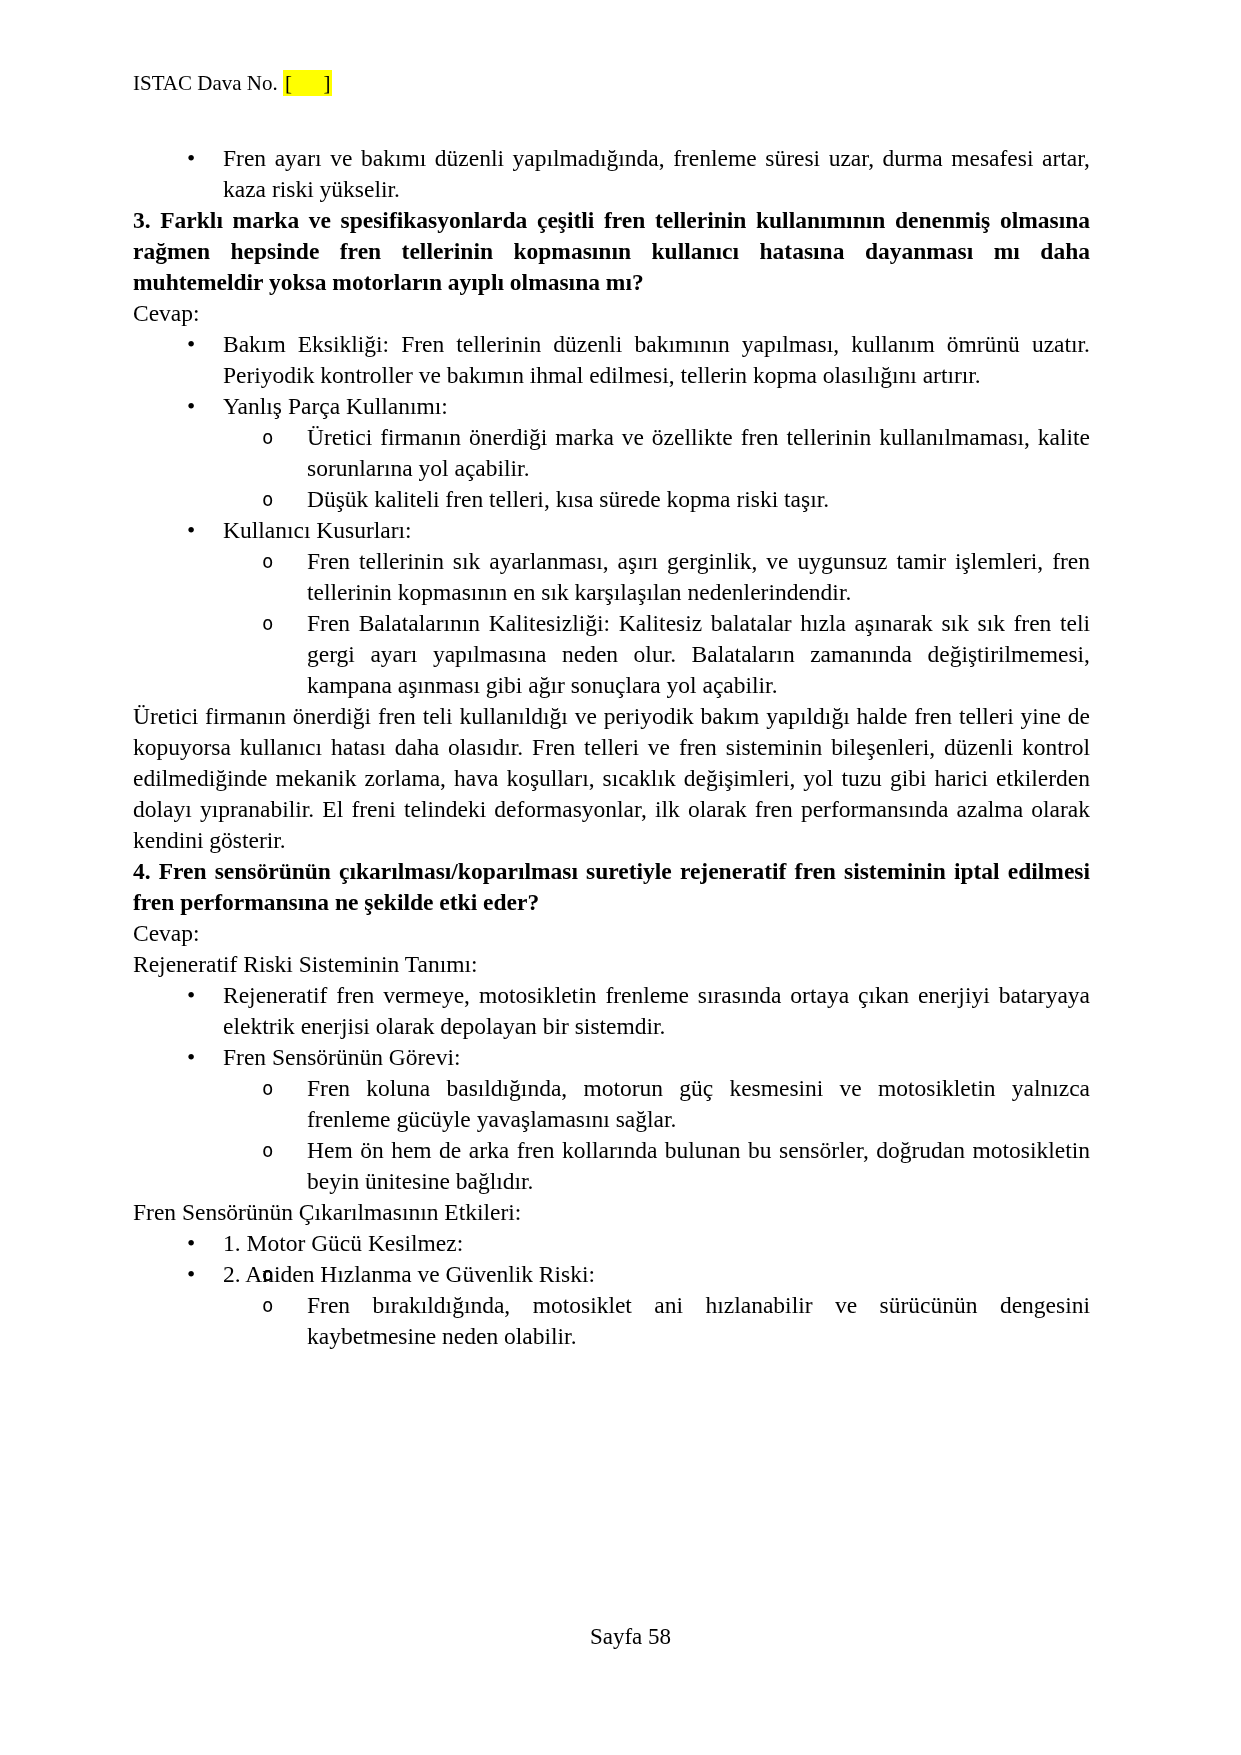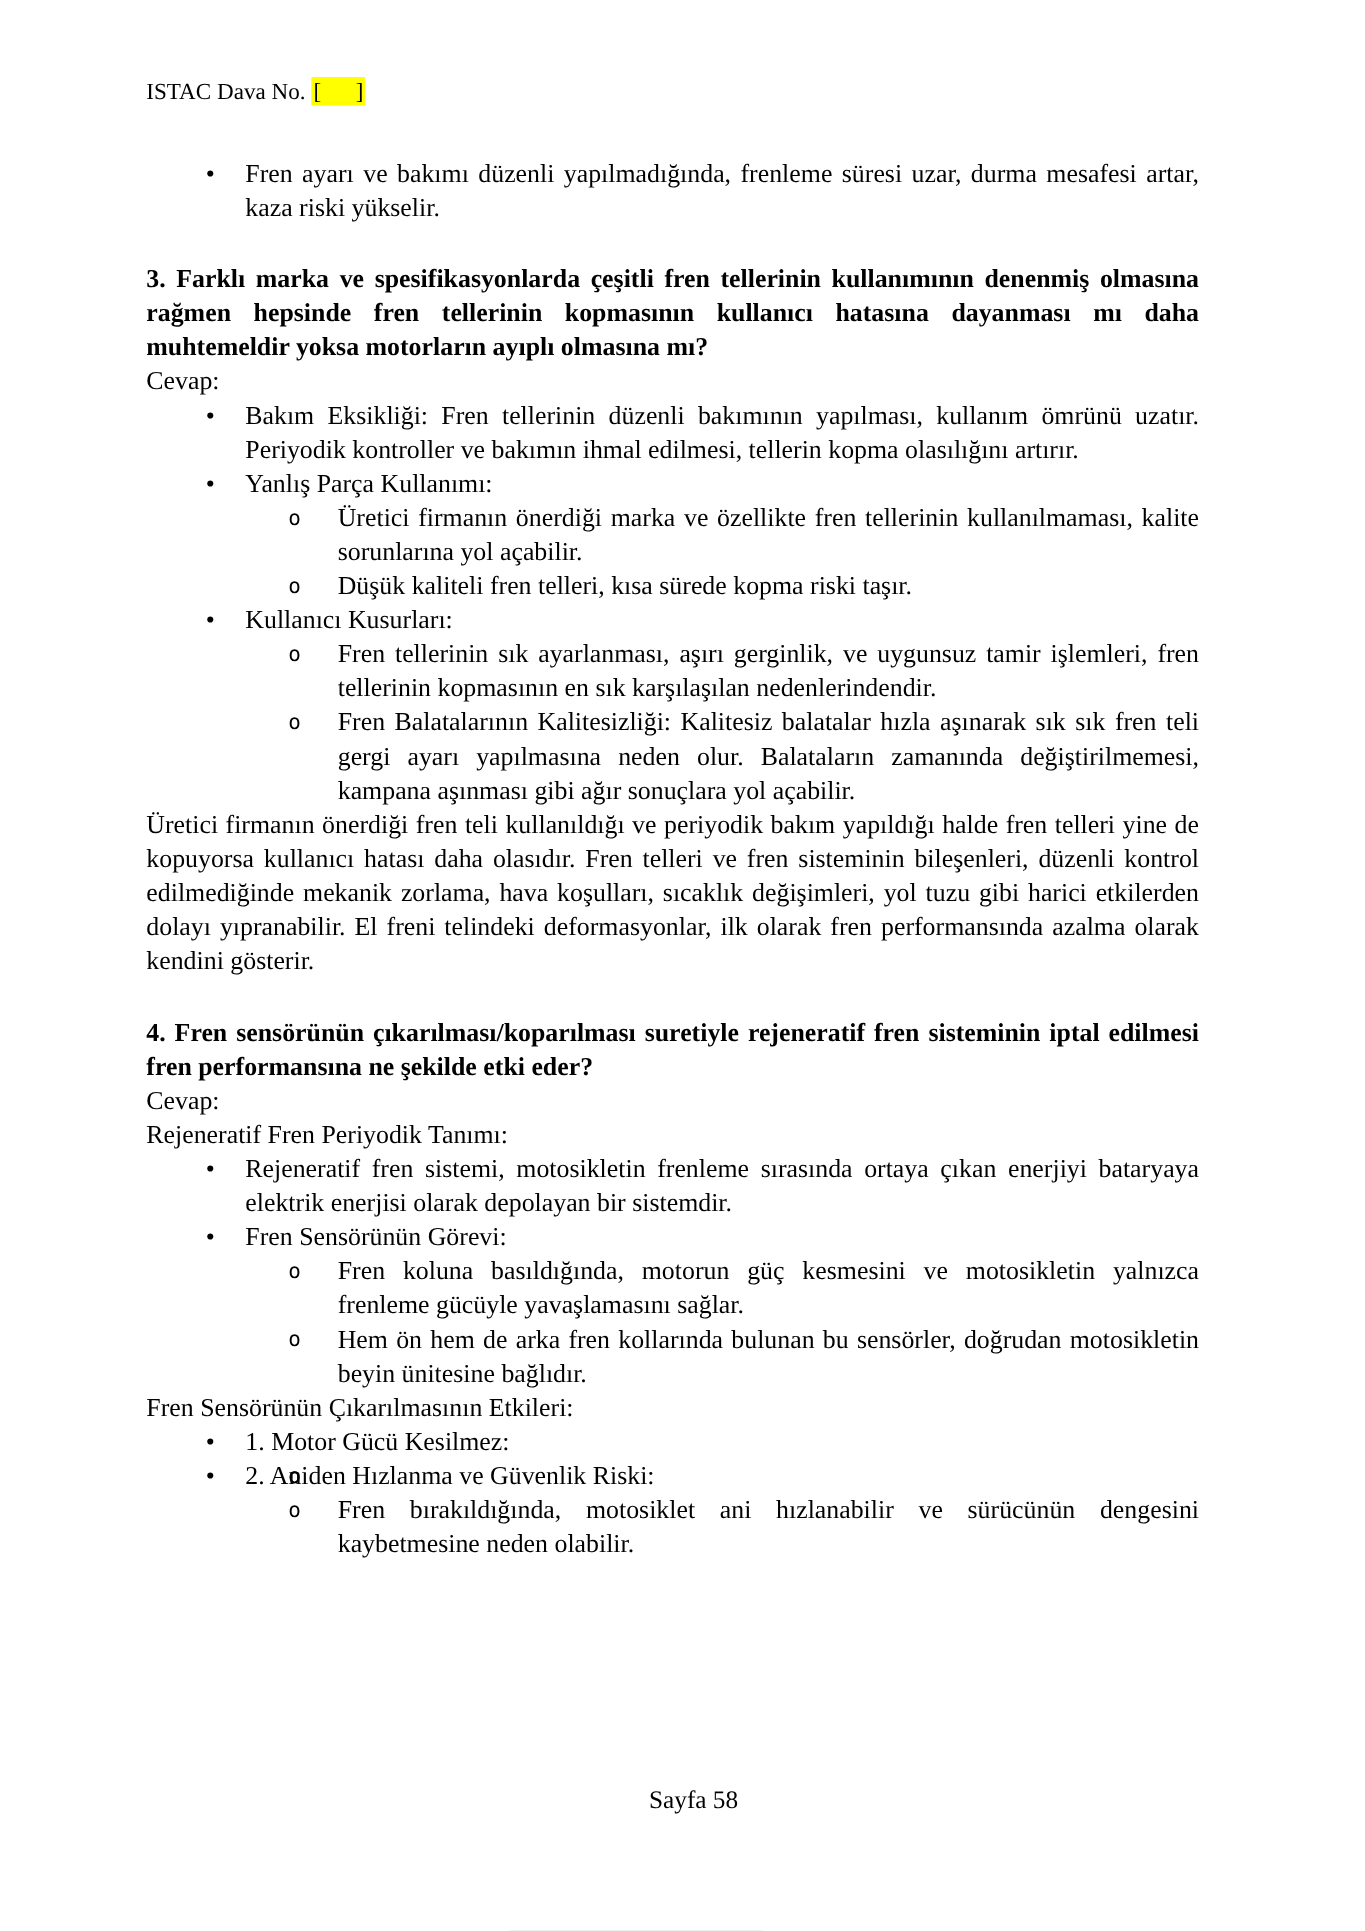--- a/index.html
+++ b/index.html
@@ -21,21 +21,21 @@
     background:#ffff00;
     white-space:pre;
     padding:1px 2px;
   }
   .body {
     position:absolute; top:143px; left:133px; width:957px;
     font-size:23.5px; line-height:31px;
     text-align:justify;
   }
   .blk { margin:0; }
-  .bold { font-weight:bold;margin-top:34px; }
+  .bold { font-weight:bold; }
   .li { position:relative; }
   .l1 { padding-left:90px; }
   .l2 { padding-left:174px; }
   .mk { position:absolute; top:0; }
   .mk1 { left:54px; }
   .mk2 { left:129px; font-family:"DejaVu Sans Mono", monospace; font-size:19px; }
   .footer {
     position:absolute; top:1622px; left:0; width:100%;
     text-align:center; font-size:23px; line-height:30px;
   }
@@ -96,25 +96,25 @@
       <span>Fren Balatalarının Kalitesizliği: Kalitesiz balatalar hızla aşınarak sık sık fren teli gergi ayarı yapılmasına neden olur. Balataların zamanında değiştirilmemesi, kampana aşınması gibi ağır sonuçlara yol açabilir.</span>
     </div>
 
 
     <div class="blk para">Üretici firmanın önerdiği fren teli kullanıldığı ve periyodik bakım yapıldığı halde fren telleri yine de kopuyorsa kullanıcı hatası daha olasıdır. Fren telleri ve fren sisteminin bileşenleri, düzenli kontrol edilmediğinde mekanik zorlama, hava koşulları, sıcaklık değişimleri, yol tuzu gibi harici etkilerden dolayı yıpranabilir. El freni telindeki deformasyonlar, ilk olarak fren performansında azalma olarak kendini gösterir.</div>
 
     <div class="blk para bold">4. Fren sensörünün çıkarılması/koparılması suretiyle rejeneratif fren sisteminin iptal edilmesi fren performansına ne şekilde etki eder?</div>
 
     <div class="blk para">Cevap:</div>
 
-    <div class="blk para">Rejeneratif Fren Periyodik Tanımı:</div>
+    <div class="blk para">Rejeneratif Riski Sisteminin Tanımı:</div>
 
     <div class="blk li l1">
       <span class="mk mk1">•</span>
-      <span>Rejeneratif fren sistemi, motosikletin frenleme sırasında ortaya çıkan enerjiyi bataryaya elektrik enerjisi olarak depolayan bir sistemdir.</span>
+      <span>Rejeneratif fren vermeye, motosikletin frenleme sırasında ortaya çıkan enerjiyi bataryaya elektrik enerjisi olarak depolayan bir sistemdir.</span>
     </div>
 
     <div class="blk li l1">
       <span class="mk mk1">•</span>
       <span>Fren Sensörünün Görevi:</span>
     </div>
 
     <div class="blk li l2">
       <span class="mk mk2">o</span>
       <span>Fren koluna basıldığında, motorun güç kesmesini ve motosikletin yalnızca frenleme gücüyle yavaşlamasını sağlar.</span>

